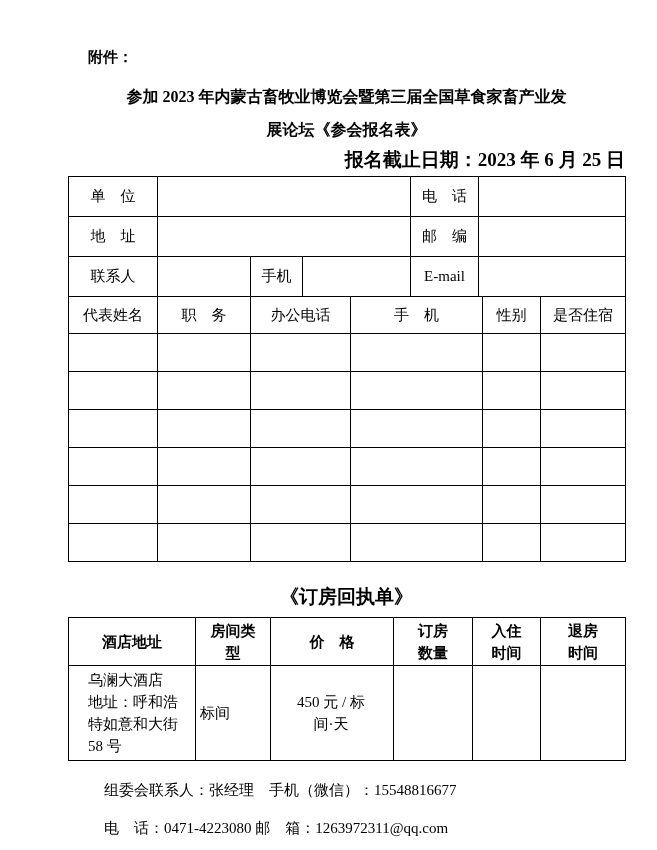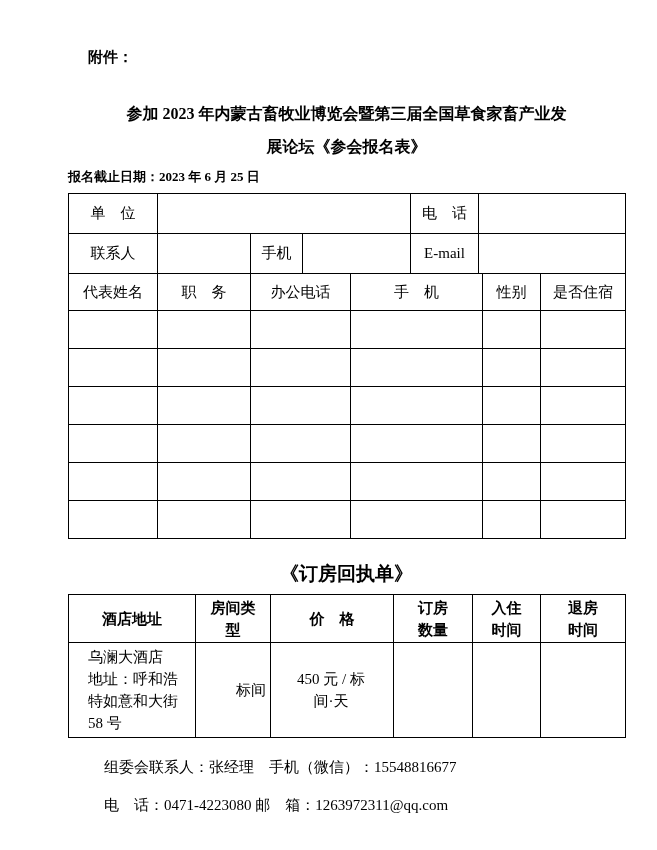--- a/index.html
+++ b/index.html
@@ -8,44 +8,44 @@
     background:#ffffff; color:#000000;
     font-family:"Liberation Serif","DejaVu Serif",serif;
     overflow:hidden;
   }
   .content { margin-left:68px; width:557px; }
 
   .attachment {
     margin:46px 0 0 20px;
     font-size:15px; font-weight:bold; line-height:22px;
   }
-  .title { margin-top:29px; text-align:center;
+  .title { margin-top:12px; text-align:center;
     font-size:16px; font-weight:bold; line-height:33px; }
-  .deadline { margin:2px 0 4px 0; text-align:left;
-    font-size:13px; font-weight:bold; line-height:24px; }
+  .deadline { margin:2px 0 4px 0; text-align:right;
+    font-size:19px; font-weight:bold; line-height:24px; }
 
   table { border-collapse:collapse; table-layout:fixed; width:557px; }
   td, th { border:1px solid #000; font-size:15px; font-weight:normal;
     padding:0 4px; overflow:hidden; }
   .lbl { text-align:center; }
   .t1a tr { height:40px; }
   .t1b { margin-top:-1px; }
   .t1b .hdr { height:37px; }
   .t1b .hdr th { text-align:center; }
   .t1b tbody tr { height:38px; }
 
   .booking-title { margin-top:23px; text-align:center;
     font-size:19px; font-weight:bold; line-height:24px; }
   .t2 { margin-top:8px; }
   .t2 .bhdr { height:48px; }
   .t2 .bhdr th { text-align:center; font-weight:bold; line-height:22px; }
   .t2 .bbody { height:95px; }
   .preline { white-space:pre-line; }
   .addr { text-align:left; padding-left:19px; line-height:22px; }
-  .ctr { text-align:right; }
+  .ctr { text-align:left; }
   .price { text-align:center; padding-left:2px; line-height:22px; }
 
   .footer { margin-top:18px; padding-left:20px; font-size:15px; line-height:22px; }
   .footer p { margin:16px; }
   .footer p + p { margin-top:11px; }
 </style>
 </head>
 <body>
 
 <div class="content">
@@ -66,20 +66,26 @@
         <col style="width:52px">
       <col style="width:108px">
         <col style="width:68px">
         <col style="width:147px">
     </colgroup>
     <tbody>
       <tr>
         <td class="lbl">单　位</td>
         <td colspan="3"></td>
         <td class="lbl">电　话</td>
+        <td></td>
+      </tr>
+      <tr>
+        <td class="lbl">地　址</td>
+        <td colspan="3"></td>
+        <td class="lbl">邮　编</td>
         <td></td>
       </tr>
       <tr>
         <td class="lbl">联系人</td>
         <td></td>
         <td class="lbl">手机</td>
         <td></td>
         <td class="lbl">E-mail</td>
         <td></td>
       </tr>

